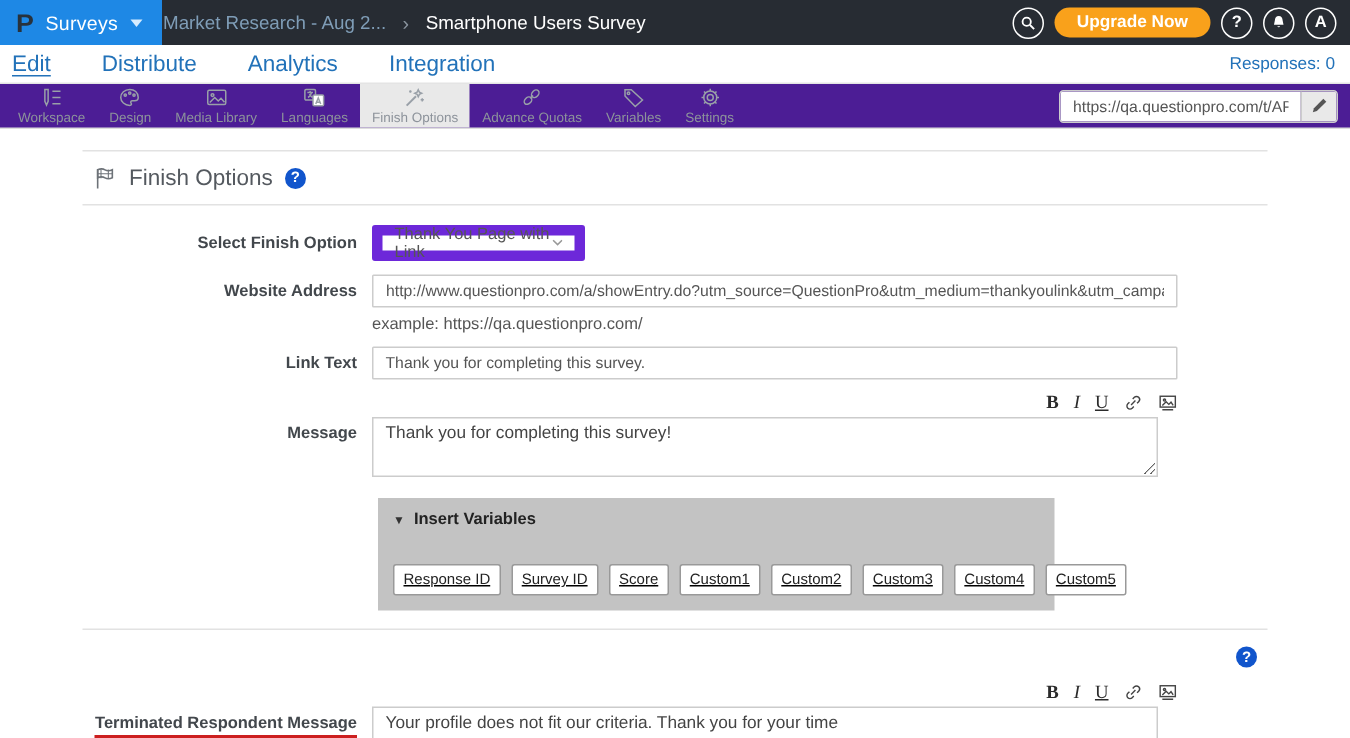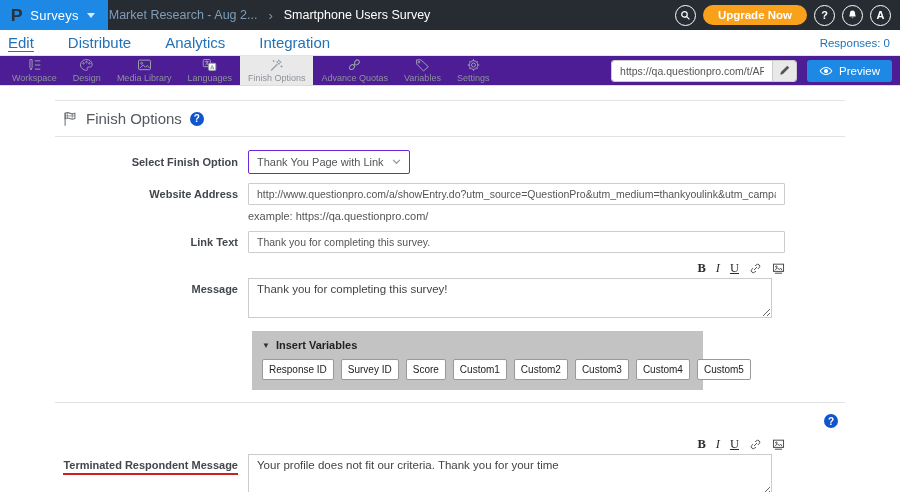--- a/index.html
+++ b/index.html
@@ -64,21 +64,21 @@
     font-size: 10px; font-weight: 700; display: flex; align-items: center; justify-content: center;
     cursor: pointer; flex: 0 0 auto; }
 
   .section-a { padding: 13px 0 0; border-bottom: 1px solid #e2e2e2; }
   .frow { display: flex; margin-bottom: 9px; }
   .frow.center { align-items: center; }
   .flabel { width: 183px; flex: 0 0 183px; text-align: right; margin-right: 10px; font-size: 11px;
     font-weight: 700; color: #42474c; padding-top: 5px; }
   .frow.center .flabel { padding-top: 0; }
   .fcontrol { flex: 1; }
-  .fake-select { width: 162px; height: 24px; border: 1px solid #6d28d9; border-radius: 2px;
+  .fake-select { width: 142px; height: 24px; border: 7px solid #6d28d9; border-radius: 2px;
     display: flex; align-items: center; justify-content: space-between; padding: 0 8px;
     font-size: 11px; color: #555; cursor: pointer; background: #fff; }
   .fake-select svg { width: 9px; height: 6px; stroke: #999; fill: none; stroke-width: 1.4; }
   .text-input { width: 537px; height: 22px; border: 1px solid #ccc; border-radius: 1px;
     padding: 0 8px; font-size: 10.5px; color: #555; outline: none;
     font-family: "Liberation Sans", sans-serif; }
   .example { font-size: 11px; color: #555; margin-top: 5px; }
   .editor-bar { margin-left: 193px; width: 537px; display: flex; justify-content: flex-end;
     align-items: center; gap: 10px; margin-bottom: 3px; }
   .ed-btn { font-family: "Liberation Serif", serif; font-size: 12.5px; color: #2b2b2b;
@@ -87,21 +87,21 @@
   .ed-i { font-style: italic; }
   .ed-u { text-decoration: underline; }
   .ed-ic svg { width: 13px; height: 13px; stroke: #444; fill: none; stroke-width: 1.3; display: block; }
   .msg-area { width: 524px; height: 40px; border: 1px solid #ccc; padding: 4px 8px;
     font-size: 11.5px; color: #444; font-family: "Liberation Sans", sans-serif; outline: none;
     resize: both; }
   .iv-panel { margin: 2px 0 0 197px; width: 451px; background: #c3c3c3; padding: 8px 10px 10px; }
   .iv-head { display: flex; align-items: center; gap: 6px; font-size: 11px; font-weight: 700;
     color: #222; cursor: pointer; }
   .iv-caret { font-size: 8px; color: #333; }
-  .iv-buttons { display: flex; gap: 7px; margin-top: 8px; }
+  .iv-buttons { display: flex; gap: 7px; margin-top: 24px; text-decoration: underline; }
   .iv-btn { background: #fff; border: 1px solid #999; border-radius: 2px; font-size: 10px;
     color: #222; padding: 4px 6px; white-space: nowrap; cursor: pointer;
     font-family: "Liberation Sans", sans-serif; }
 
   .section-b { padding: 9px 0 12px; border-bottom: 1px dotted #b5b5b5; }
   .help-row { display: flex; justify-content: flex-end; padding: 2px 7px 10px; }
   .term-label-text { display: inline-block; border-bottom: 2px solid #cc1f1f; padding-bottom: 2px; }
 </style>
 </head>
 <body>
@@ -224,27 +224,20 @@
 
   <div class="toolbar-right">
     <div class="url-group">
       <input class="url-input" type="text" value="https://qa.questionpro.com/t/APNrFZgQ" style="">
       <div class="url-edit">
         <svg viewBox="0 0 18 18">
           <path d="M2 16l1.2-4.4L13.5 1.3l3.2 3.2L6.4 14.8z"></path>
         </svg>
       </div>
     </div>
-    <button class="preview-btn">
-      <svg viewBox="0 0 18 12" style="stroke:#fff;fill:none;stroke-width:1.3">
-        <path d="M1.5 6C3.5 3 6 1.5 9 1.5S14.5 3 16.5 6c-2 3-4.5 4.5-7.5 4.5S3.5 9 1.5 6z"></path>
-        <circle cx="9" cy="6" r="2" style="fill:#fff"></circle>
-      </svg>
-      <span>Preview</span>
-    </button>
   </div>
 </div>
 
 <div class="content">
   <div class="card">
 
     <div class="card-head">
       <span class="flag-icon">
         <svg viewBox="0 0 18 18" style="stroke:#6d7278;fill:none;stroke-width:1.2">
           <path d="M3.5 2v14.5"></path>

